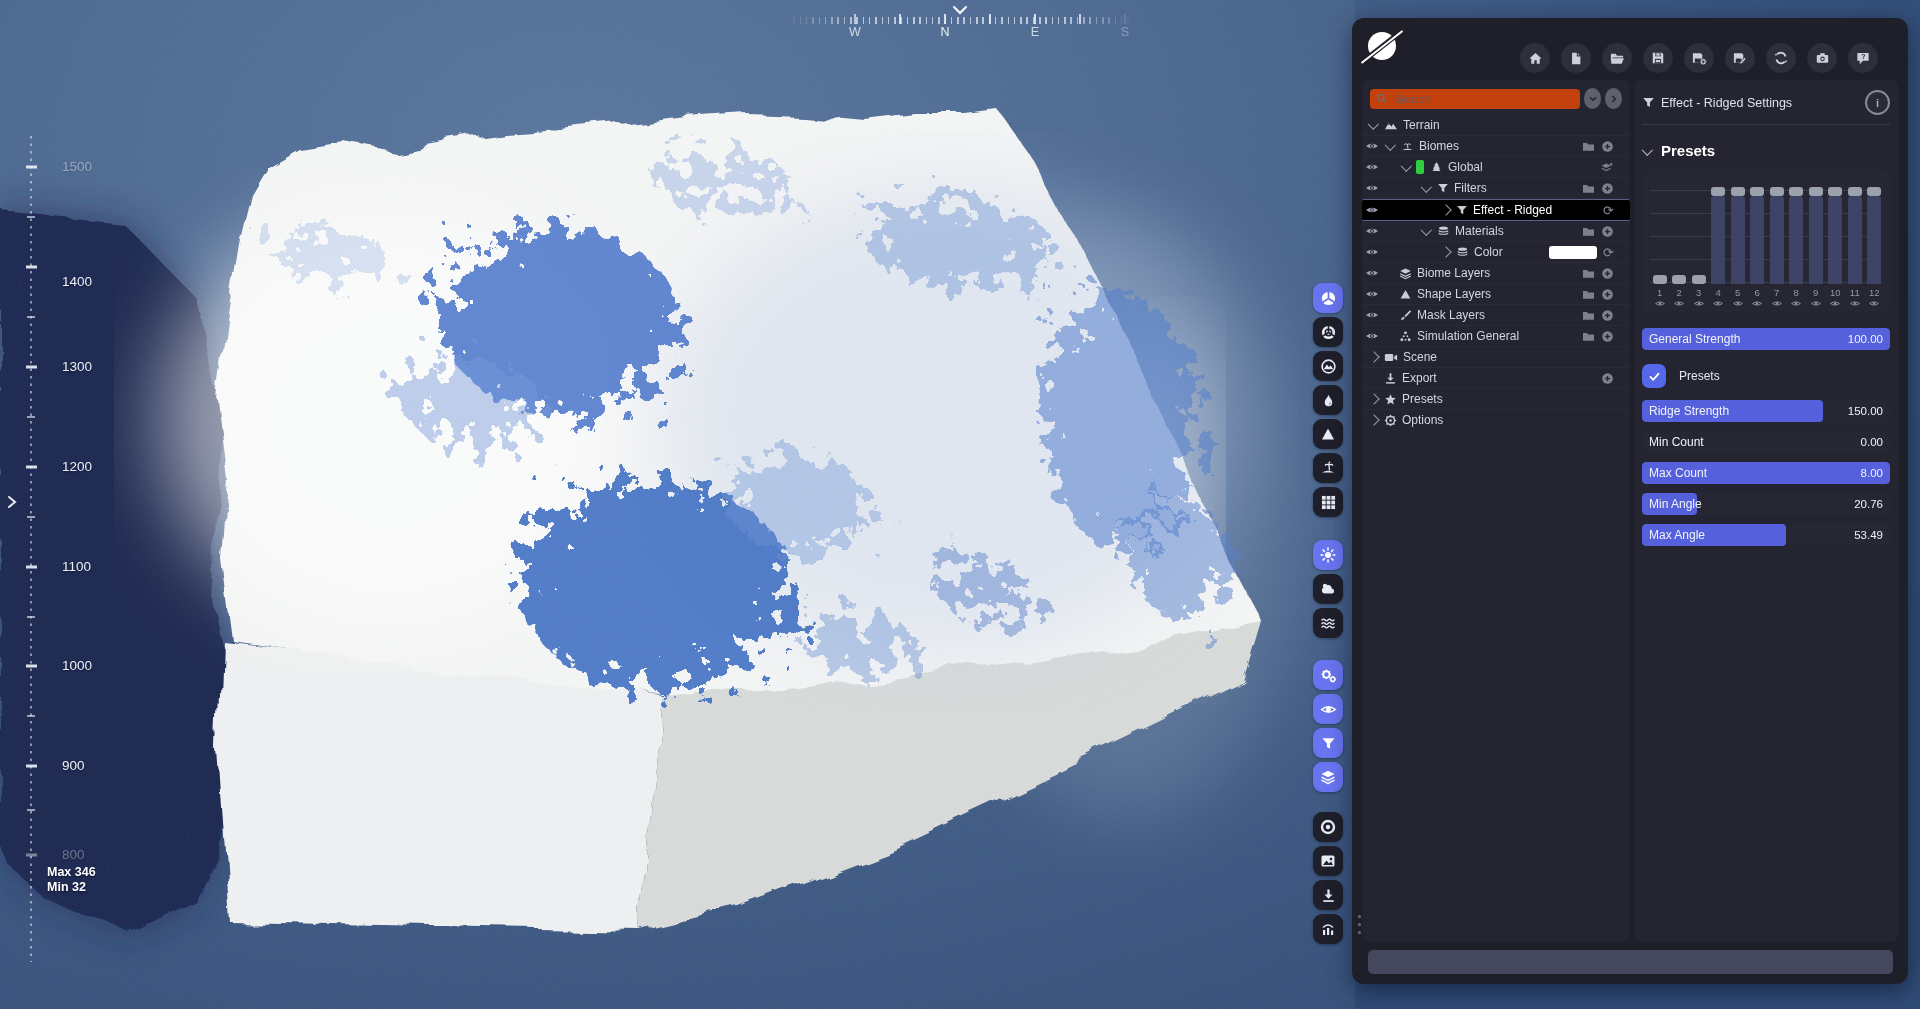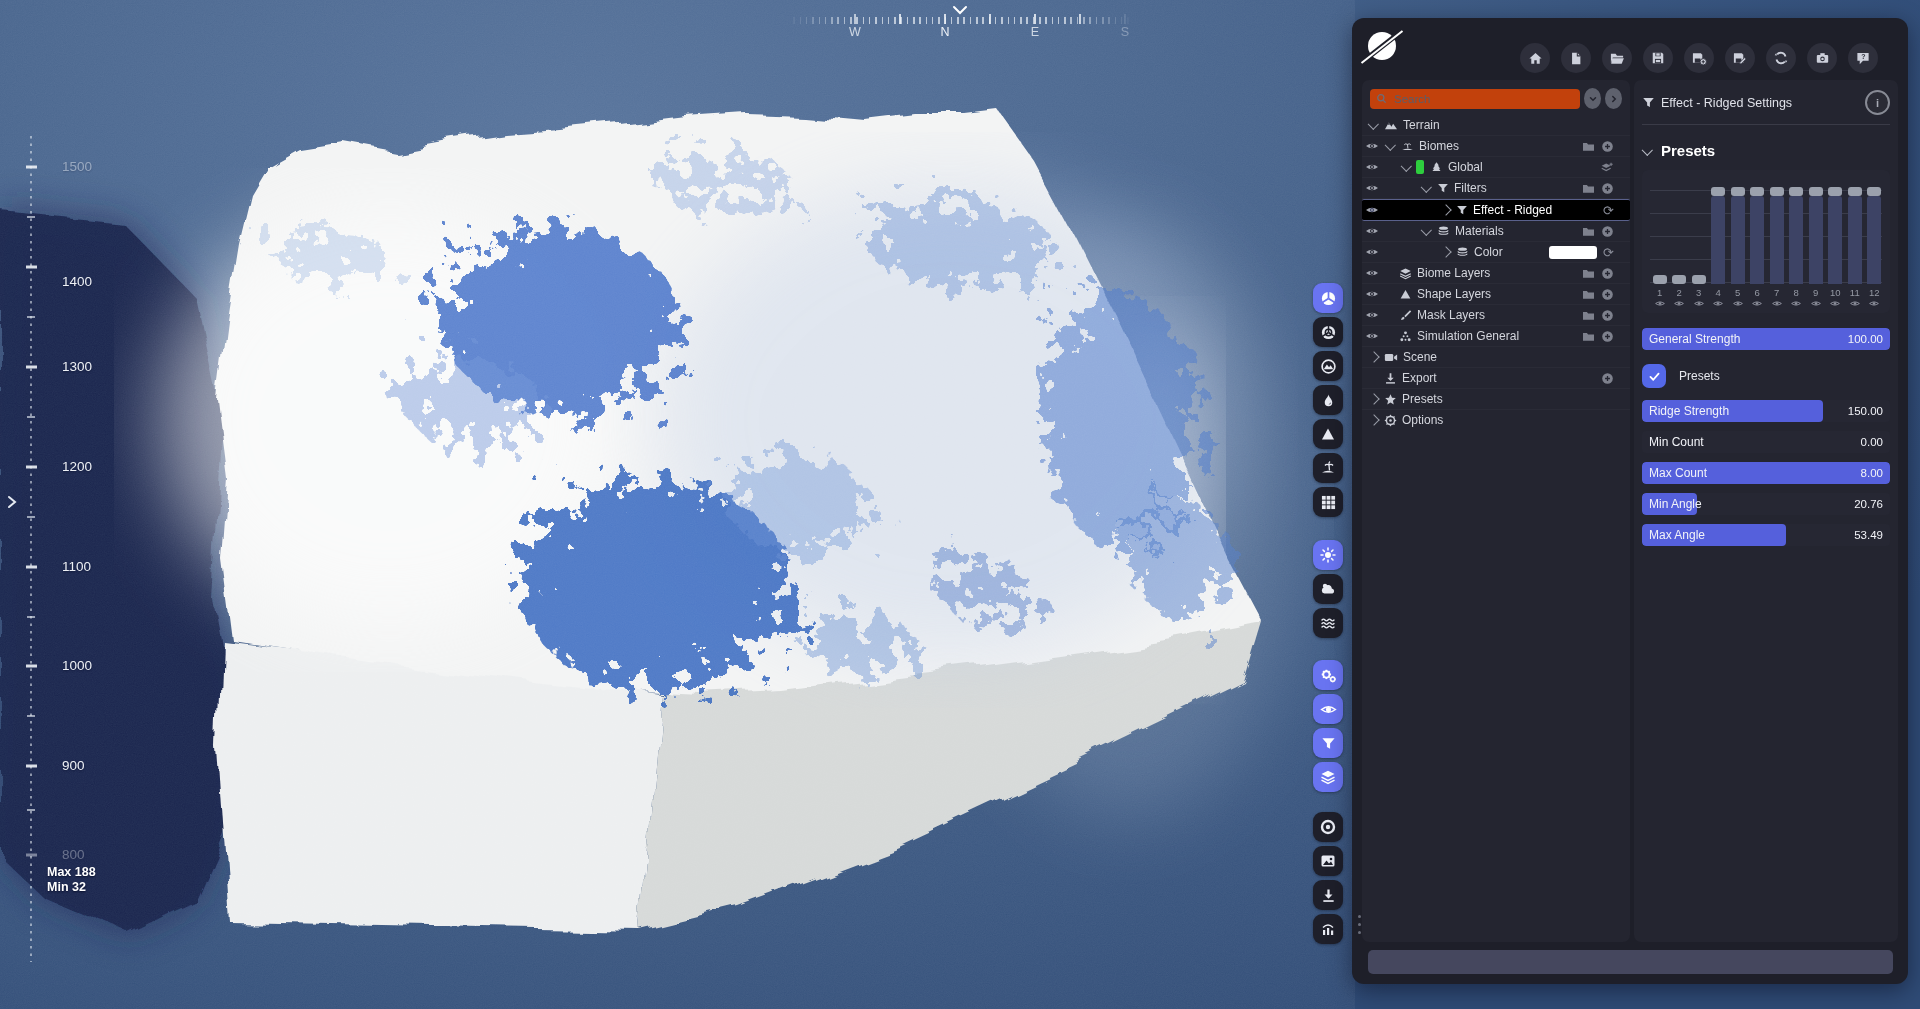--- a/index.html
+++ b/index.html
@@ -223,21 +223,21 @@
       </g>
     </svg>
     <span class="elev-label" style="top:159px;opacity:.45">1500</span>
     <span class="elev-label" style="top:274px">1400</span>
     <span class="elev-label" style="top:359px">1300</span>
     <span class="elev-label" style="top:459px">1200</span>
     <span class="elev-label" style="top:559px">1100</span>
     <span class="elev-label" style="top:658px">1000</span>
     <span class="elev-label" style="top:758px">900</span>
     <span class="elev-label" style="top:847px;opacity:.35">800</span>
-    <span class="elev-stat" style="top:865px">Max 188</span>
+    <span class="elev-stat" style="top:865px">Max 346</span>
     <span class="elev-stat" style="top:880px">Min 32</span>
   </div>
 
   <span class="panel-toggle">
     <svg width="12" height="16">
         <polyline points="3,3 9,8 3,13" fill="none" stroke="#e6ebf2" stroke-width="2" stroke-linecap="round"></polyline>
       </svg>
   </span>
 </div>
 

